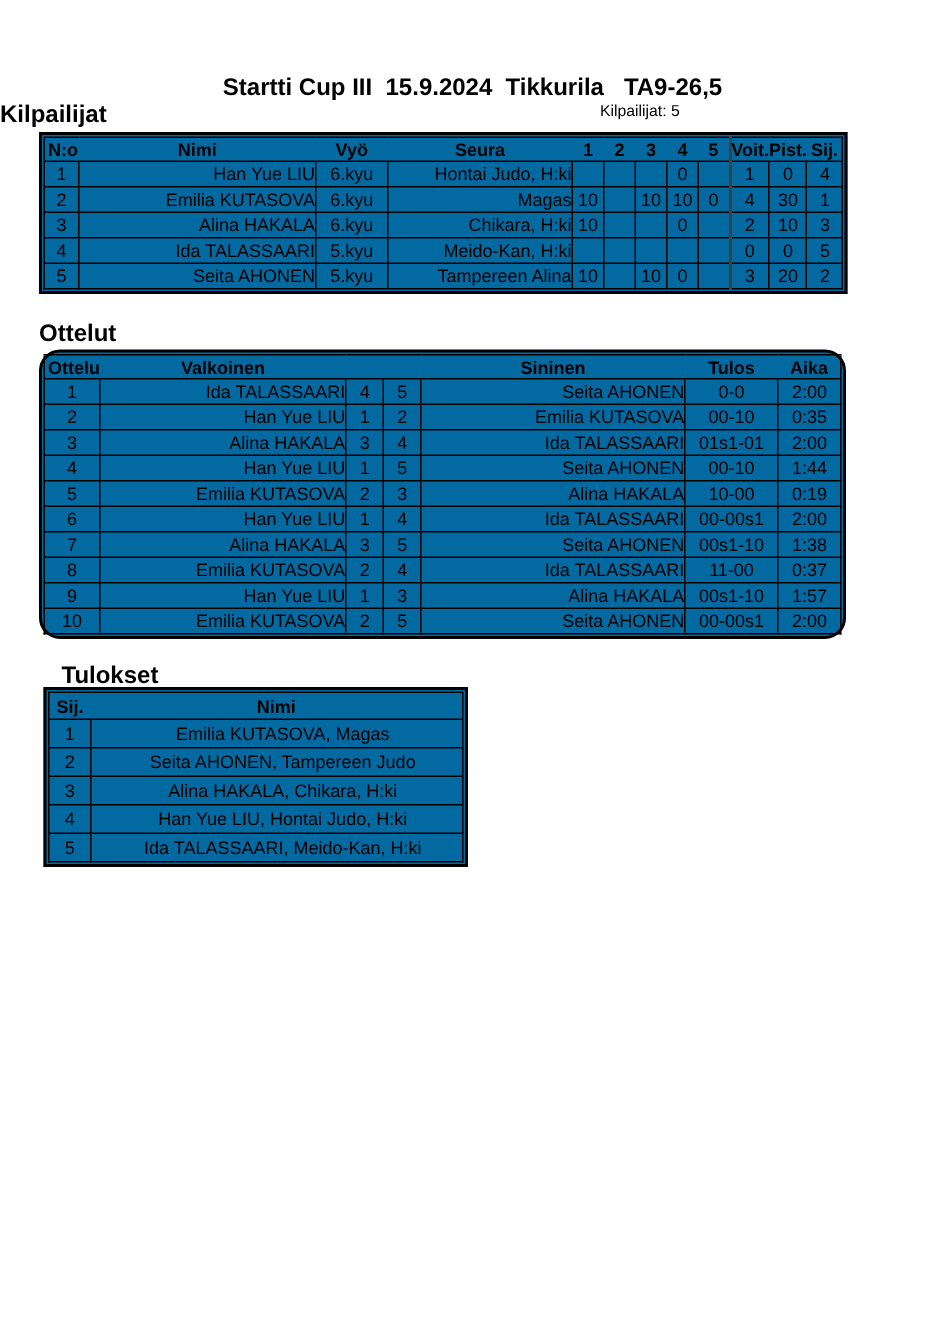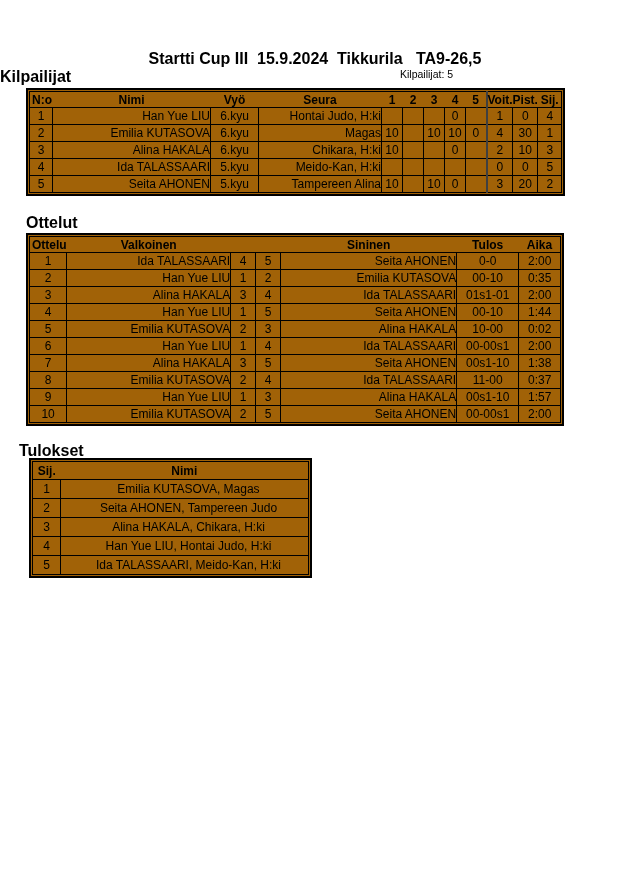--- a/index.html
+++ b/index.html
@@ -18,26 +18,26 @@
     font-size: 16px; font-weight: 700;
     white-space: pre;
   }
   .h2 { font-size: 16px; font-weight: 700; text-align: left; }
   .competitors-heading { top: 68px; left: 0; width: 500px; }
   .count-note {
     top: 68px; left: 400px; width: 197px;
     font-size: 10.5px; text-align: left;
   }
   .matches-heading { top: 214px; left: 26px; width: 530px; }
-  .results-heading { top: 442px; left: 19px; width: 282px; }
+  .results-heading { top: 442px; left: 41px; width: 282px; }
 
   .tframe {
     border: 2px solid #000;
     padding: 1px;
-    background: #a16207;
+    background: #0369a1;
   }
   .tframe table {
     border-collapse: collapse;
     table-layout: fixed;
     border: 1px solid #000;
   }
   .tframe th, .tframe td {
     font-size: 12px;
     padding: 0;
     white-space: nowrap;
@@ -53,21 +53,21 @@
   }
   .tframe td { border: 1px solid #000; height: 16px; text-align: center; }
   .t3 th { height: 17px; }
   .t3 td { height: 18px; }
   th.al, td.al { text-align: left; padding-left: 2px; }
   td.l { text-align: right; padding-left: 7px; }
   td.l3 { text-align: center; padding-left: 8px; }
   th.sep, td.sep { border-left: 2px solid #404040; text-align: center; }
 
   .frame-competitors { left: 26px; top: 88px; }
-  .frame-matches    { left: 26px; top: 233px; }
+  .frame-matches    { left: 26px; top: 233px; border-radius: 14px; }
   .frame-results    { left: 29px; top: 458px; }
 </style>
 </head>
 <body>
 
 <div class="abs title">Startti Cup III  15.9.2024  Tikkurila   TA9-26,5</div>
 <div class="abs h2 competitors-heading">Kilpailijat</div>
 <div class="abs count-note">Kilpailijat: 5</div>
 
 <div class="abs tframe frame-competitors">
@@ -248,21 +248,21 @@
           <td>1:44</td>
         </tr>
 
         <tr>
           <td>5</td>
           <td class="l">Emilia KUTASOVA</td>
           <td>2</td>
           <td>3</td>
           <td class="l">Alina HAKALA</td>
           <td>10-00</td>
-          <td>0:02</td>
+          <td>0:19</td>
         </tr>
 
         <tr>
           <td>6</td>
           <td class="l">Han Yue LIU</td>
           <td>1</td>
           <td>4</td>
           <td class="l">Ida TALASSAARI</td>
           <td>00-00s1</td>
           <td>2:00</td>

